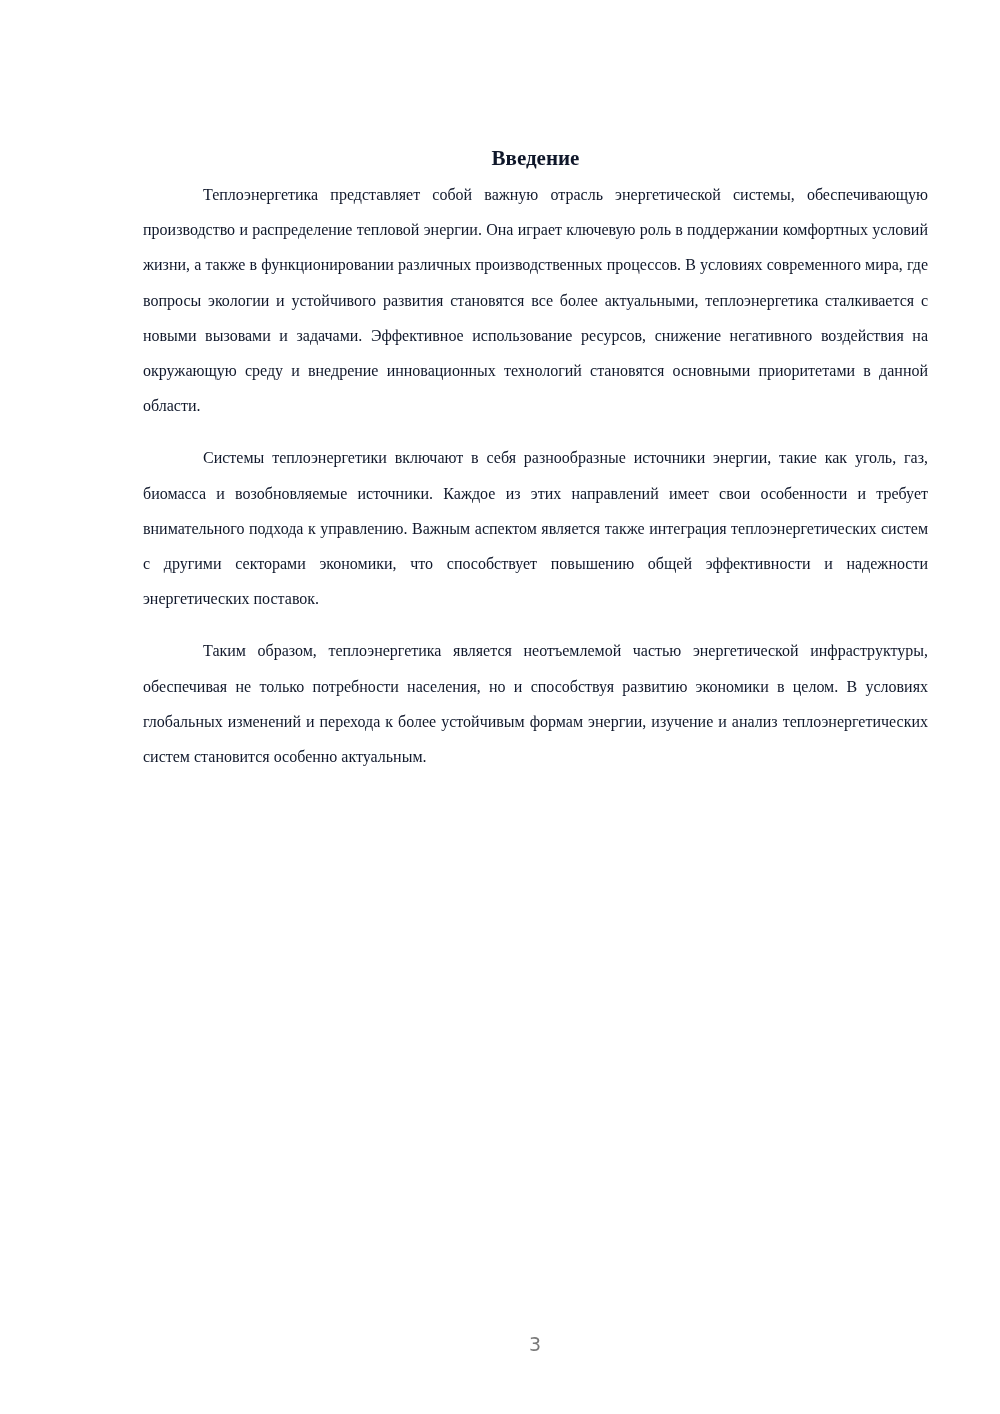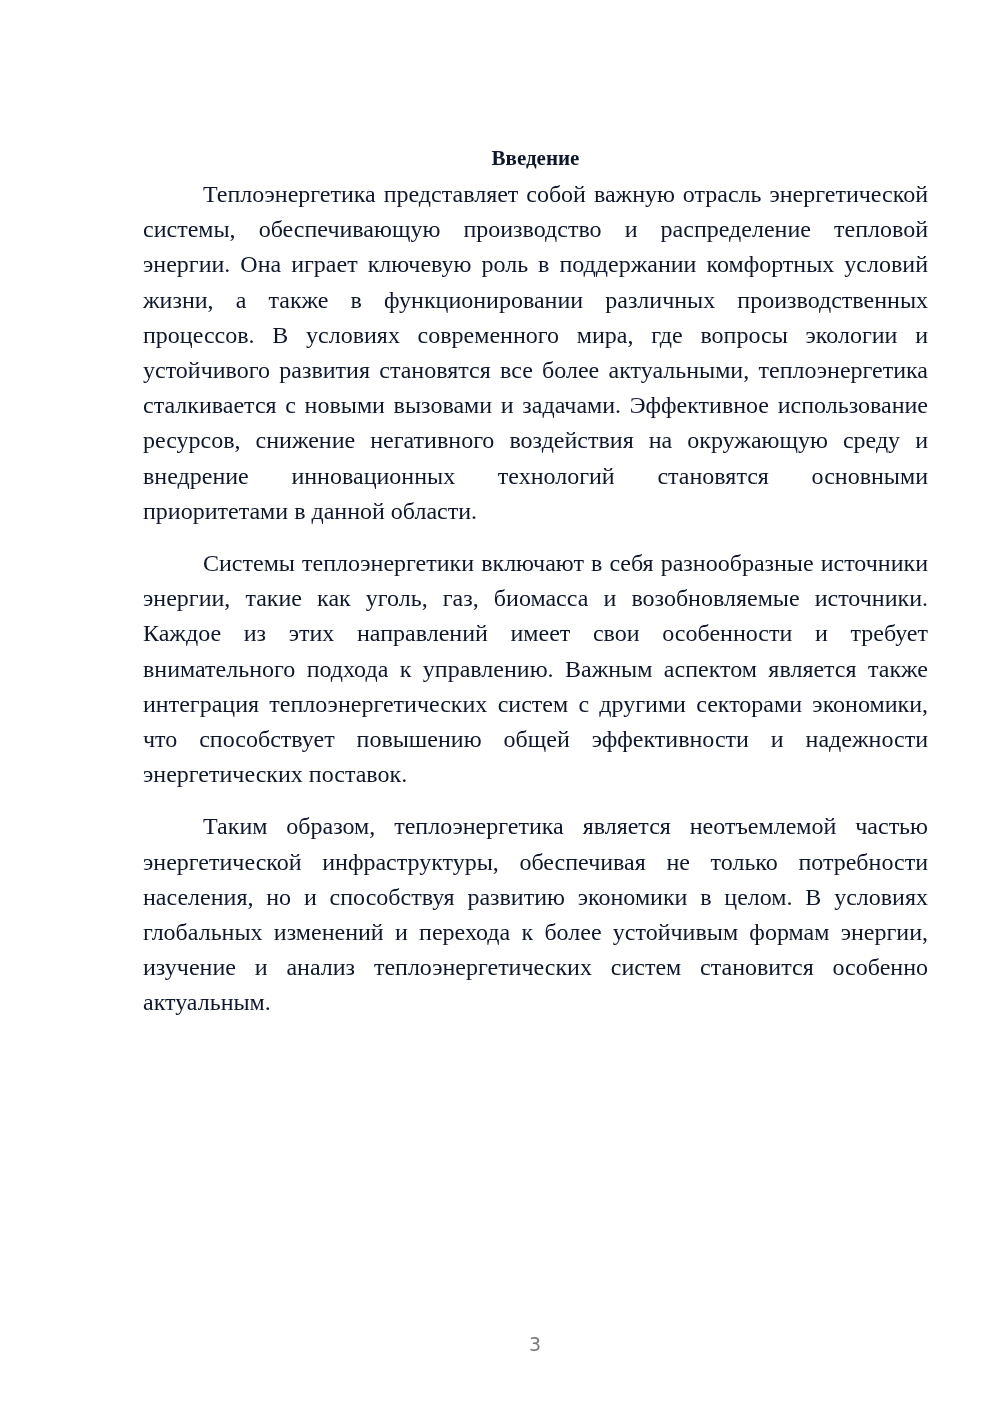--- a/index.html
+++ b/index.html
@@ -6,21 +6,21 @@
     body { width: 1000px; height: 1414px; position: relative; overflow: hidden; }
     .page {
       position: absolute; left: 143px; top: 94px; width: 785px;
       font-family: "Liberation Serif", serif; color: #0f172a; margin-top: 48px;
     }
     .title {
       text-align: center; font-weight: bold; font-size: 21px;
       line-height: 32px; margin: 0 0 3px 0; padding-left: 0;
     }
     .para {
-      font-size: 24px; line-height: 35.2px; text-align: justify;
+      font-size: 16px; line-height: 35.2px; text-align: justify;
       text-indent: 60px; margin: 0 0 17px 0;
       hyphens: none;
     }
     .page-number {
       position: absolute; left: 0; width: 1070px; top: 1333px;
       text-align: center; font-family: "DejaVu Sans", sans-serif;
       font-size: 19px; color: #7a7a7a;
     }
   </style>
 </head>

